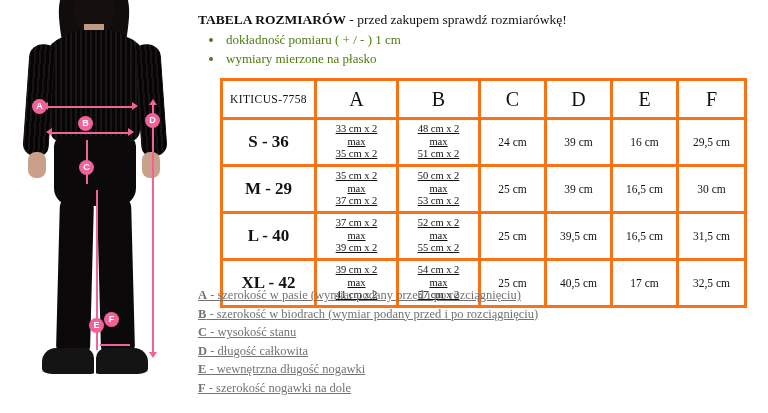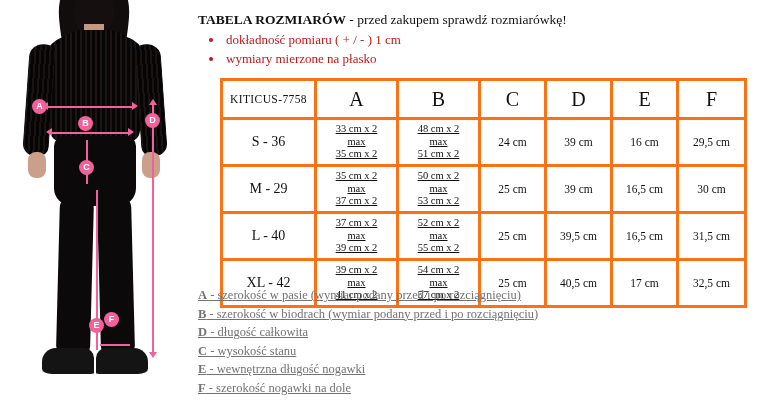--- a/index.html
+++ b/index.html
@@ -262,21 +262,21 @@
   }
   .headline b { font-weight: bold; }
   .bullets {
     position: absolute;
     left: 14px;
     top: 30px;
     margin: 0;
     padding: 0 0 0 14px;
     font-size: 13px;
     line-height: 19px;
-    color: #b91c1c;
+    color: #4d7c0f;
   }
   .bullets li { padding-left: 2px; }
 
   table.sizes {
     position: absolute;
     left: 24px;
     top: 78px;
     width: 524px;
     border-collapse: collapse;
     table-layout: fixed;
@@ -296,22 +296,22 @@
     font-size: 11.5px;
     letter-spacing: 0.4px;
     color: #1a1a1a;
   }
   .col-letter {
     font-size: 20px;
     font-weight: bold;
     color: #d81b60;
   }
   .size-cell {
-    font-size: 14px;
-    font-weight: normal;
+    font-size: 17px;
+    font-weight: bold;
     color: #d81b60;
     white-space: nowrap;
   }
   .multi {
     font-size: 10.5px;
     line-height: 12.5px;
     padding: 3px 0;
     text-decoration: underline;
   }
   .single {
@@ -452,24 +452,24 @@
     </table>
 
     <div class="legend">
       <div>
         <b>A</b><span> - szerokość w pasie (wymiar podany przed i po rozciągnięciu)</span>
       </div>
       <div>
         <b>B</b><span> - szerokość w biodrach (wymiar podany przed i po rozciągnięciu)</span>
       </div>
       <div>
+        <b>C</b><span> - wysokość stanu</span>
+      </div>
+      <div>
         <b>D</b><span> - długość całkowita</span>
-      </div>
-      <div>
-        <b>C</b><span> - wysokość stanu</span>
       </div>
       <div>
         <b>E</b><span> - wewnętrzna długość nogawki</span>
       </div>
       <div>
         <b>F</b><span> - szerokość nogawki na dole</span>
       </div>
     </div>
 
   </div>

